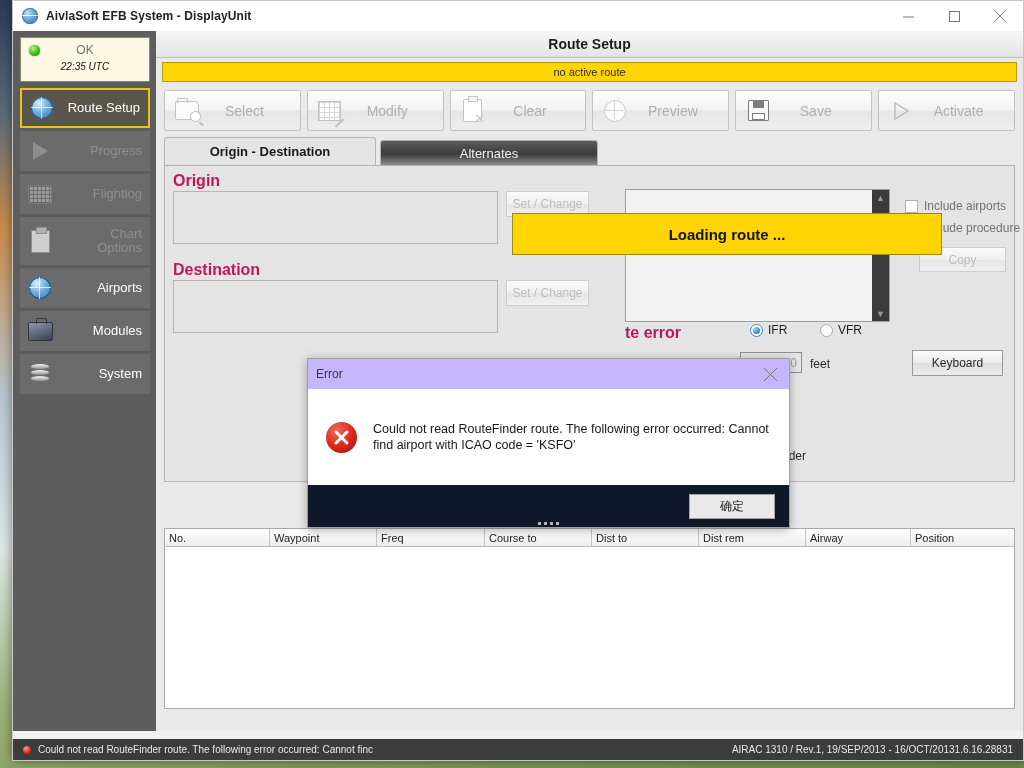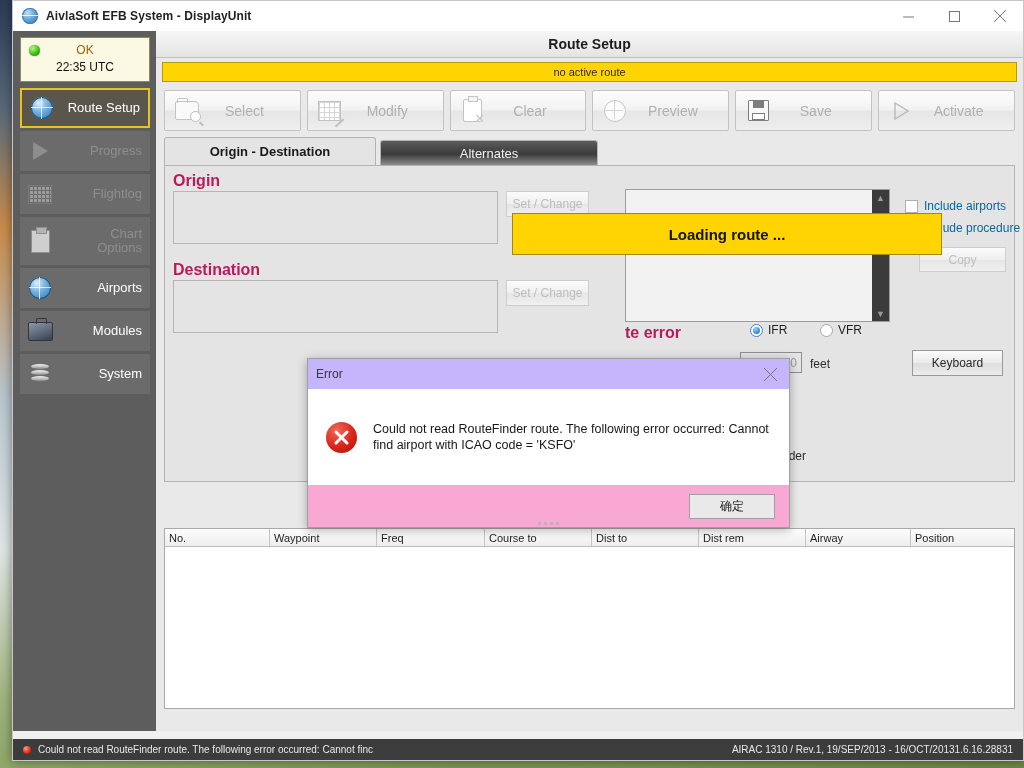--- a/index.html
+++ b/index.html
@@ -72,22 +72,22 @@
     box-sizing: border-box;
     display: flex; flex-direction: column; align-items: center; justify-content: center;
     position: relative;
   }
   #status-led {
     position: absolute; left: 8px; top: 7px;
     width: 11px; height: 11px; border-radius: 50%;
     background: radial-gradient(circle at 35% 30%, #b9f77e 0%, #3fbd16 55%, #197a07 100%);
     box-shadow: 0 0 1px #0b5a05;
   }
-  #status-ok { font-size: 12px; color: #a16207; line-height: 15px; }
-  #status-time { font-size: 12px; color: #111; line-height: 18px; }
+  #status-ok { font-size: 12px; color: #737373; line-height: 15px; }
+  #status-time { font-size: 10px; color: #111; line-height: 18px; font-style: italic; }
 
   .nav-item {
     margin: 3px 6px 3px 7px;
     height: 40px;
     background: #6b6b6b;
     display: flex; align-items: center;
     box-sizing: border-box;
     position: relative;
   }
   .nav-item.selected {
@@ -273,21 +273,21 @@
   #route-scroll {
     position: absolute; right: 0; top: 0; width: 17px; height: 131px;
     background: #3b3b3b; box-sizing: border-box;
   }
   .sb-arrow { height: 15px; display:flex;align-items:center;justify-content:center; color:#9a9a9a; font-size:9px;}
   .cb-row { display: flex; align-items: center; margin-bottom: 8px; }
   .cbox {
     width: 13px; height: 13px; background: #fff; border: 1px solid #b0b0b0;
     margin-right: 6px; flex: none; box-sizing: border-box;
   }
-  .cb-label { font-size: 12px; color: #0369a1; white-space: nowrap; }
+  .cb-label { font-size: 12px; color: #737373; white-space: nowrap; }
   .radio {
     width: 13px; height: 13px; border-radius: 50%;
     border: 1px solid #a8a8a8; background: #fff; margin-right: 5px; flex:none;
     box-sizing: border-box; display:flex;align-items:center;justify-content:center;
   }
   .radio.on { border-color: #3f83c4; }
   .radio.on::after {
     content:""; width:7px;height:7px;border-radius:50%;
     background: radial-gradient(circle at 35% 30%, #8fd0ff 0%, #2f86d0 70%);
   }
@@ -343,21 +343,21 @@
     display:flex;align-items:center;justify-content:center; color:#6c6c6c;
   }
   #dlg-body { background:#fff; height: 96px; display:flex; align-items:center; padding: 0 18px; box-sizing:border-box;}
   #err-icon {
     width: 31px; height: 31px; border-radius: 50%; flex:none; margin-right: 16px;
     background: radial-gradient(circle at 35% 28%, #f06a5a 0%, #d8251a 55%, #a81208 100%);
     display:flex;align-items:center;justify-content:center;
   }
   #err-icon svg{display:block}
   #err-msg { font-size: 12.5px; color: #171717; line-height: 16px; }
-  #dlg-footer { height: 42px; background:#f9a8d4; display:flex; align-items:center; justify-content:flex-end;
+  #dlg-footer { height: 42px; background:#0f172a; display:flex; align-items:center; justify-content:flex-end;
     padding-right: 14px; box-sizing:border-box; position: relative;}
   #dlg-ok {
     width: 86px; height: 25px; background: #e9e9e9; border: 1px solid #a0a0a0;
     display:flex;align-items:center;justify-content:center;
     font-size: 12px; color: #1b1b1b; box-sizing:border-box;
   }
   #dlg-grip { position:absolute; left:50%; bottom:1px; transform:translateX(-50%);
     width: 22px; height: 4px; display:flex; gap:3px; }
   #dlg-grip i { width:3px;height:3px;background:#b5b5b5;display:block;}
 </style>

